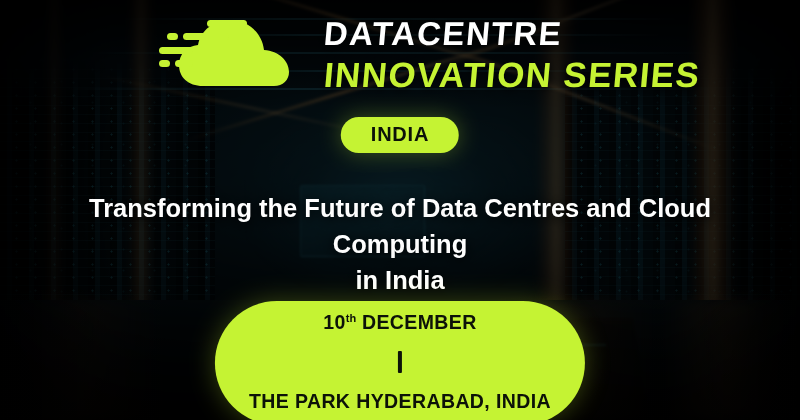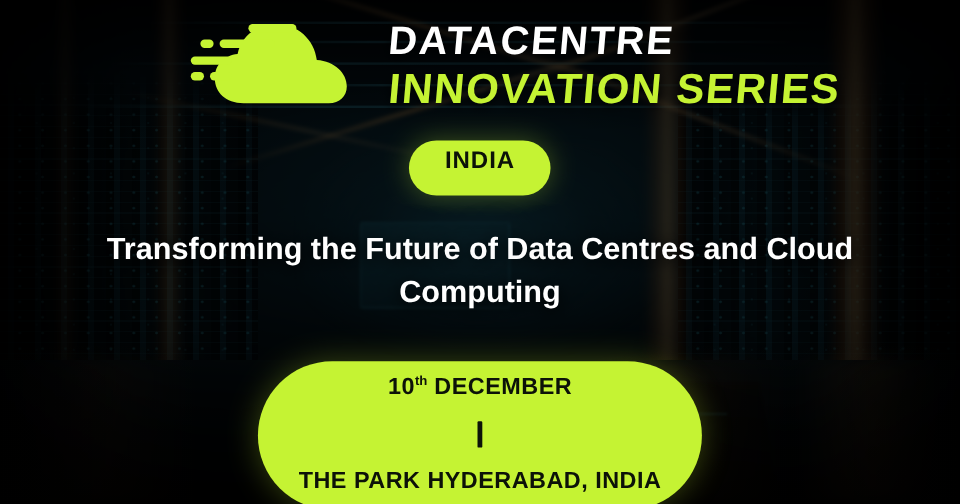--- a/index.html
+++ b/index.html
@@ -194,21 +194,21 @@
     font-size:35px; font-weight:bold;
     letter-spacing:1.4px; font-stretch:condensed;
     transform:skewX(-5deg);
     margin-top:7px;
     text-shadow:0 2px 9px rgba(0,0,0,0.85);
   }
 
   
   .india-pill {
     position:absolute; left:50%; top:117px; transform:translateX(-50%);
-    padding:6px 30px 17px;
+    padding:6px 30px 7px;
     border-radius:999px;
     font-size:20px; font-weight:bold; letter-spacing:0.8px;
     box-shadow:0 0 22px rgba(197,243,51,0.30);
   }
 
   
   .headline {
     position:absolute; left:0; top:190px; width:800px;
     text-align:center;
     color:#ffffff;
@@ -305,20 +305,21 @@
         <span class="wm-top">DATACENTRE</span>
         <span class="wm-bot" style="color:#c5f333;">INNOVATION SERIES</span>
       </div>
     </div>
 
     <div class="india-pill" style="background:#c5f333; color:#0c1208;">INDIA</div>
 
     <div class="headline">
       <span>Transforming the Future of Data Centres and Cloud Computing</span>
       <br>
+      <span>in India</span>
     </div>
 
     <div class="event-pill" style="background:#c5f333; color:#0c1208;">
       <span><span>10</span><sup>th</sup>
         <span>DECEMBER</span></span>
       <span class="pill-sep" style="background:#0c1208;"></span>
       <span>THE PARK HYDERABAD, INDIA</span>
     </div>
 
   </div>

